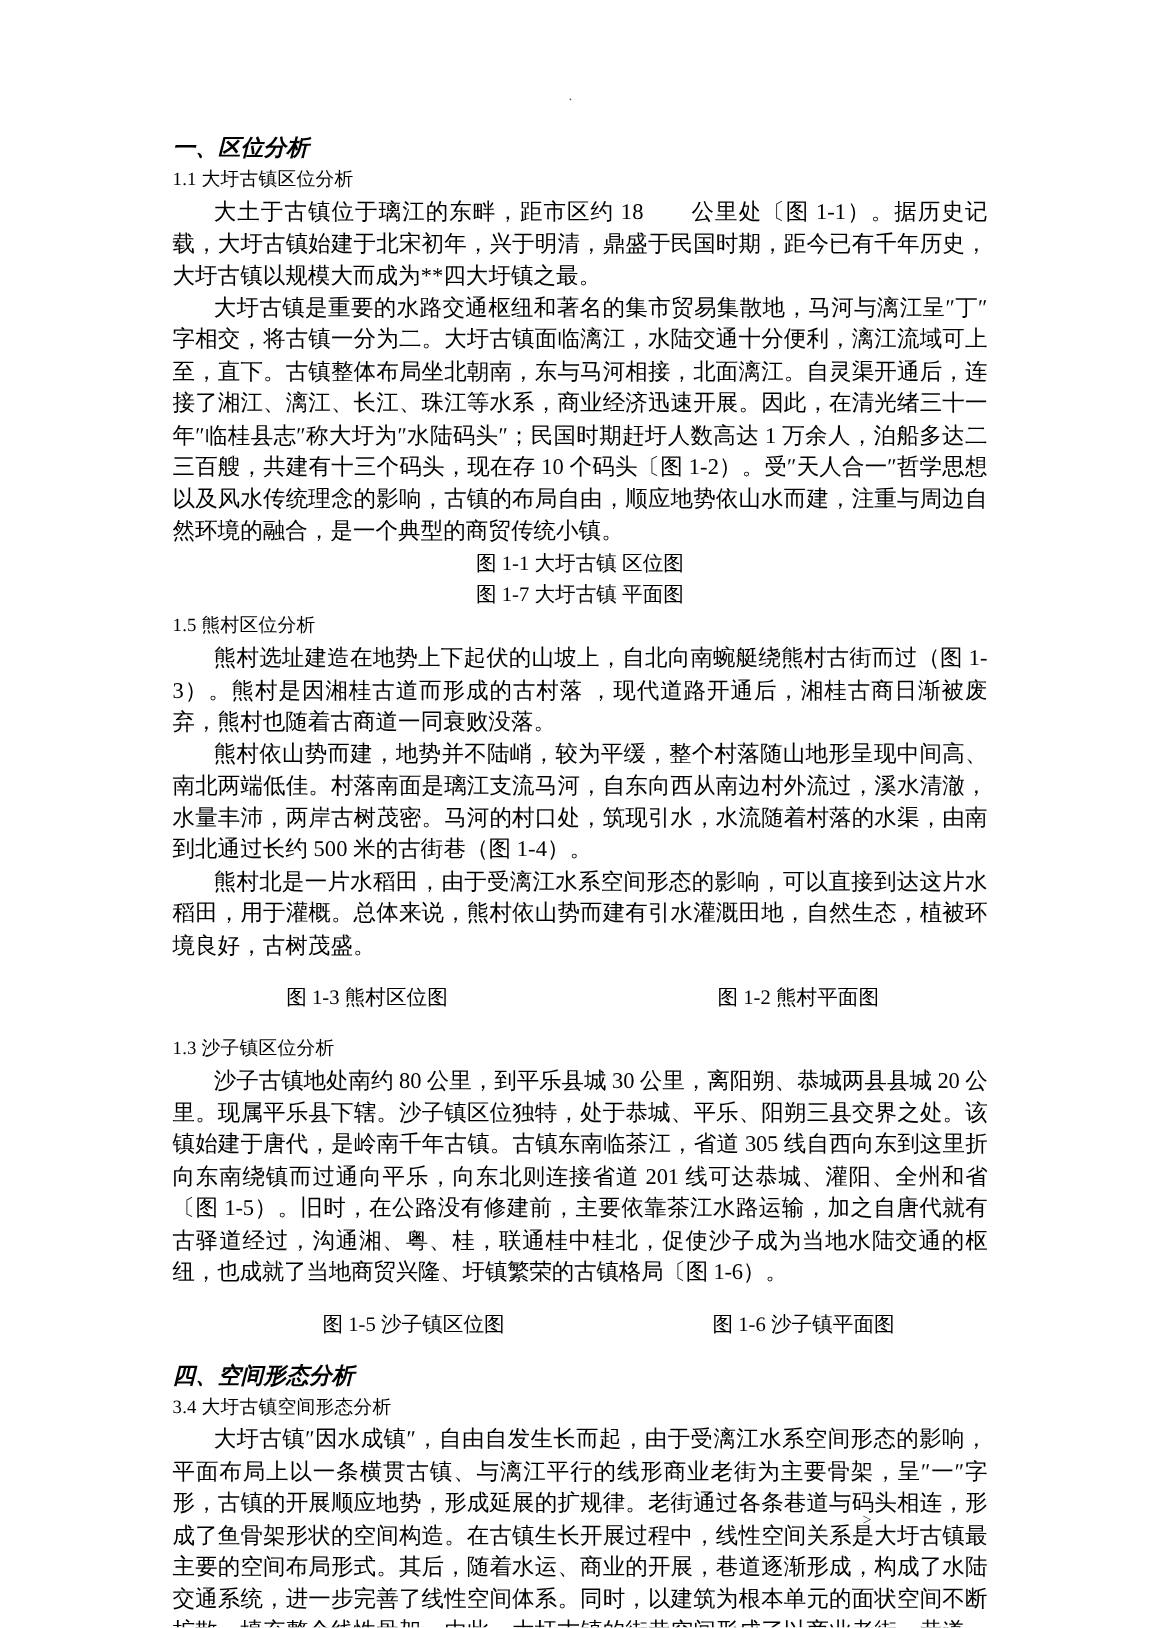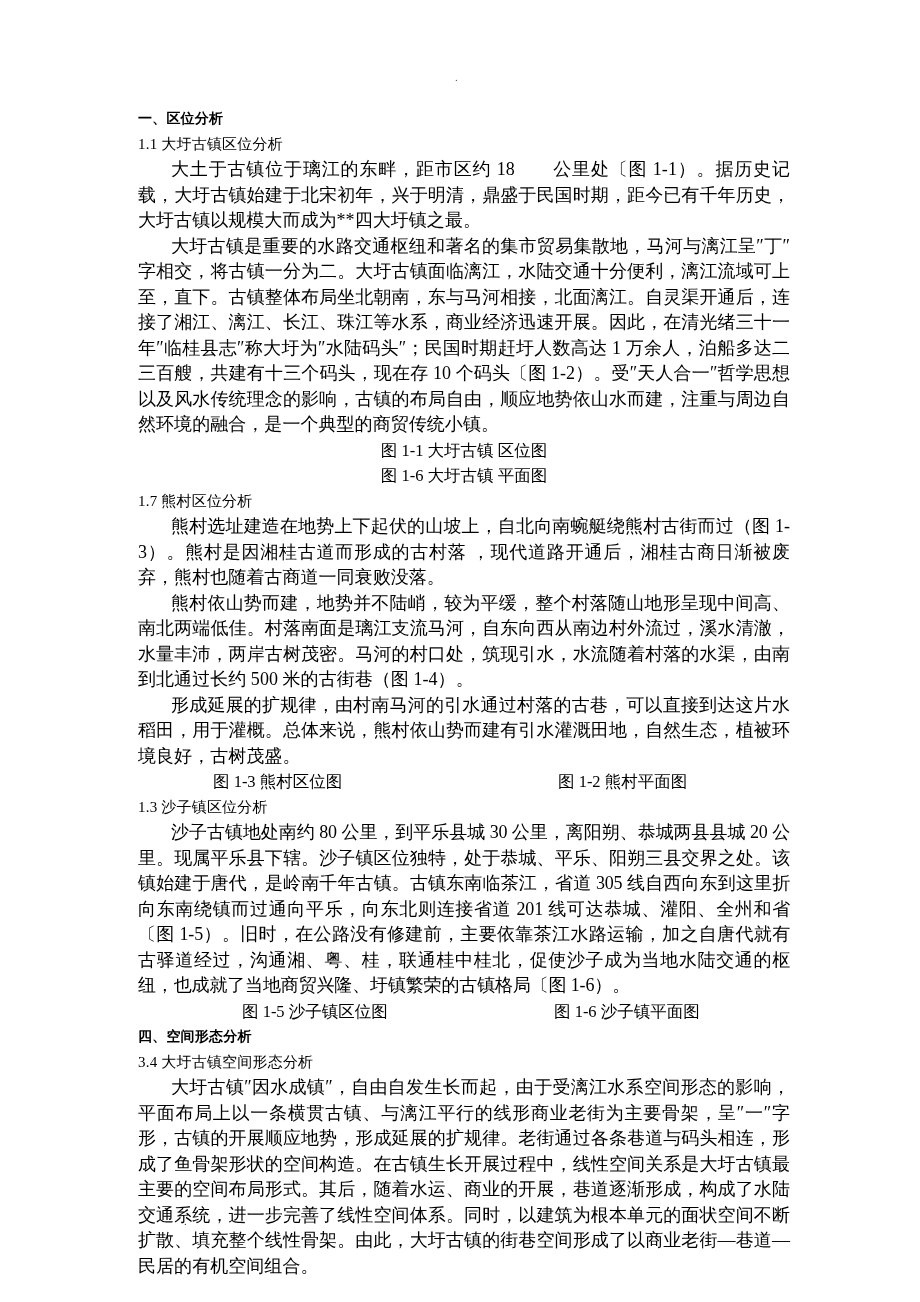--- a/index.html
+++ b/index.html
@@ -19,25 +19,26 @@
     overflow: hidden;
     box-sizing: border-box;
   }
   .content {
     position: absolute;
     left: 138px;
     top: 106px;
     width: 652px;
   }
   .h1 {
-    font-size: 14px;
+    font-size: 18px;
     font-weight: bold;
     line-height: 25.5px;
     letter-spacing: 0.2px;
     margin: 0;
+    font-style: italic;
   }
   .h2 {
     font-size: 15px;
     font-weight: normal;
     line-height: 25.5px;
     letter-spacing: 0.2px;
     margin: 0;
   }
   .para {
     font-size: 18px;
@@ -53,21 +54,21 @@
   }
   .caption-center {
     font-size: 16.5px;
     line-height: 25.5px;
     margin: 0;
     text-align: center;
   }
   .caption-row {
     font-size: 16.5px;
     line-height: 25.5px;
-    margin: 0;
+    margin: 16px;
     position: relative;
     height: 25.5px;
   }
   .caption-row .cap-left {
     position: absolute;
     left: 75px;
     top: 0;
     white-space: nowrap;
   }
   .caption-row .cap-right {
@@ -109,26 +110,26 @@
 
   <span class="mark mark-top">.</span>
 
   <div class="content">
 
     <div class="h1">一、区位分析</div>
     <div class="h2">1.1 大圩古镇区位分析</div>
     <p class="para">大土于古镇位于璃江的东畔，距市区约 18　　公里处〔图 1-1）。据历史记载，大圩古镇始建于北宋初年，兴于明清，鼎盛于民国时期，距今已有千年历史，大圩古镇以规模大而成为**四大圩镇之最。</p>
     <p class="para">大圩古镇是重要的水路交通枢纽和著名的集市贸易集散地，马河与漓江呈″丁″字相交，将古镇一分为二。大圩古镇面临漓江，水陆交通十分便利，漓江流域可上至，直下。古镇整体布局坐北朝南，东与马河相接，北面漓江。自灵渠开通后，连接了湘江、漓江、长江、珠江等水系，商业经济迅速开展。因此，在清光绪三十一年″临桂县志″称大圩为″水陆码头″；民国时期赶圩人数高达 1 万余人，泊船多达二三百艘，共建有十三个码头，现在存 10 个码头〔图 1-2）。受″天人合一″哲学思想以及风水传统理念的影响，古镇的布局自由，顺应地势依山水而建，注重与周边自然环境的融合，是一个典型的商贸传统小镇。</p>
     <div class="caption-center">图 1-1 大圩古镇 区位图</div>
-    <div class="caption-center">图 1-6 大圩古镇 平面图</div>
+    <div class="caption-center">图 1-7 大圩古镇 平面图</div>
 
-    <div class="h2">1.7 熊村区位分析</div>
+    <div class="h2">1.5 熊村区位分析</div>
     <p class="para">熊村选址建造在地势上下起伏的山坡上，自北向南蜿艇绕熊村古街而过（图 1-3）。熊村是因湘桂古道而形成的古村落 ，现代道路开通后，湘桂古商日渐被废弃，熊村也随着古商道一同衰败没落。</p>
     <p class="para">熊村依山势而建，地势并不陆峭，较为平缓，整个村落随山地形呈现中间高、南北两端低佳。村落南面是璃江支流马河，自东向西从南边村外流过，溪水清澈，水量丰沛，两岸古树茂密。马河的村口处，筑现引水，水流随着村落的水渠，由南到北通过长约 500 米的古街巷（图 1-4）。</p>
-    <p class="para">形成延展的扩规律，由村南马河的引水通过村落的古巷，可以直接到达这片水稻田，用于灌概。总体来说，熊村依山势而建有引水灌溉田地，自然生态，植被环境良好，古树茂盛。</p>
+    <p class="para">熊村北是一片水稻田，由于受漓江水系空间形态的影响，可以直接到达这片水稻田，用于灌概。总体来说，熊村依山势而建有引水灌溉田地，自然生态，植被环境良好，古树茂盛。</p>
 
     <div class="caption-row">
       <span class="cap-left">图 1-3 熊村区位图</span>
       <span class="cap-right">图 1-2 熊村平面图</span>
     </div>
 
     <div class="h2">1.3 沙子镇区位分析</div>
     <p class="para tight">沙子古镇地处南约 80 公里，到平乐县城 30 公里，离阳朔、恭城两县县城 20 公里。现属平乐县下辖。沙子镇区位独特，处于恭城、平乐、阳朔三县交界之处。该镇始建于唐代，是岭南千年古镇。古镇东南临茶江，省道 305 线自西向东到这里折向东南绕镇而过通向平乐，向东北则连接省道 201 线可达恭城、灌阳、全州和省〔图 1-5）。旧时，在公路没有修建前，主要依靠茶江水路运输，加之自唐代就有古驿道经过，沟通湘、粤、桂，联通桂中桂北，促使沙子成为当地水陆交通的枢纽，也成就了当地商贸兴隆、圩镇繁荣的古镇格局〔图 1-6）。</p>
 
     <div class="caption-row row56">

